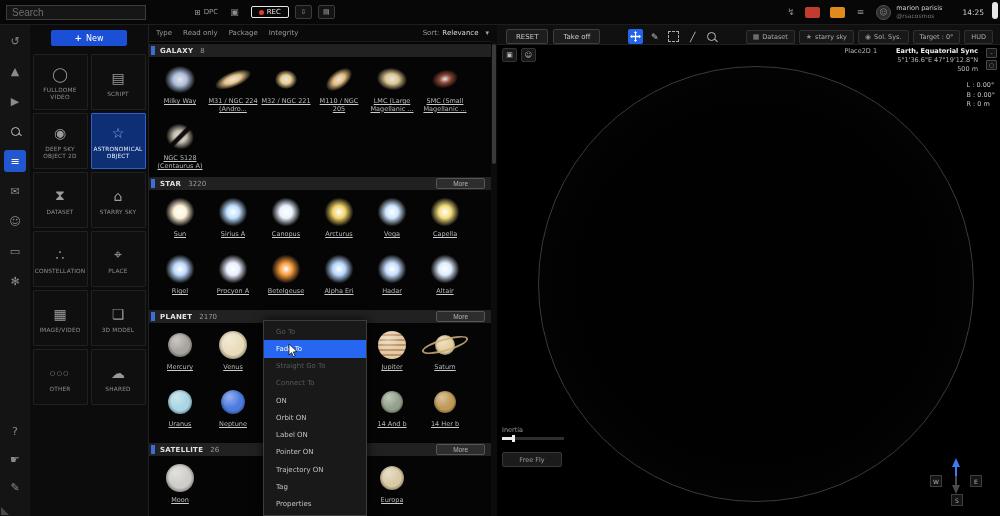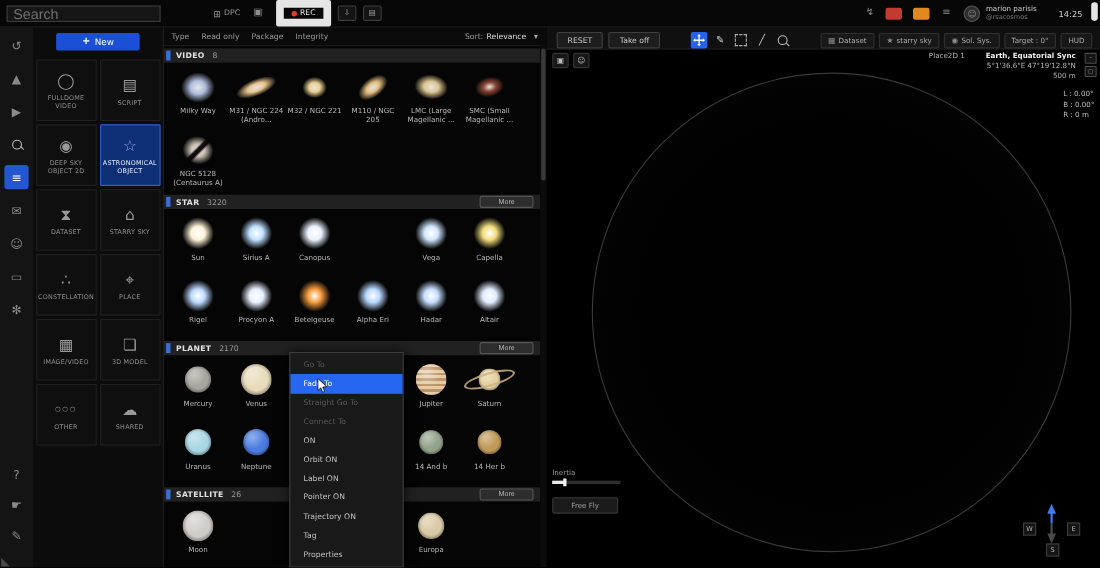--- a/index.html
+++ b/index.html
@@ -1,23 +1,23 @@
 <!DOCTYPE html>
 <html><head>
 <meta charset="utf-8">
 <style>
   html,body{margin:0;padding:0;}
   body{width:1000px;height:516px;background:#000;font-family:"DejaVu Sans","Liberation Sans",sans-serif;color:#ccc;position:relative;overflow:hidden;}
   
   .topbar{position:absolute;left:0;top:0;width:1000px;height:24px;background:#070707;border-bottom:1px solid #1d1d1d;display:flex;align-items:center;font-size:7px;color:#9a9a9a;z-index:20;}
-  .search{width:128px;height:13px;background:#161616;border:1px solid #3c3c3c;color:#bbb;font-size:13px;padding:0 5px;margin-left:6px;outline:none;}
+  .search{width:128px;height:13px;background:#161616;border:1px solid #3c3c3c;color:#bbb;font-size:10px;padding:0 5px;margin-left:6px;outline:none;}
   .search::placeholder{color:#6f6f6f;}
   .tb-group{display:flex;align-items:center;gap:3px;margin-left:48px;}
   .tb-ic{font-size:9px;color:#8f8f8f;margin-left:12px;}
-  .rec-chip{display:flex;align-items:center;gap:3px;border:7px solid #e5e5e5;border-radius:2px;padding:1px 7px;margin-left:12px;color:#e6e6e6;font-size:7px;}
+  .rec-chip{display:flex;align-items:center;gap:3px;border:1px solid #e5e5e5;border-radius:2px;padding:1px 7px;margin-left:12px;color:#e6e6e6;font-size:7px;}
   .rec-dot{width:5px;height:5px;border-radius:50%;background:#e23b2e;}
   .tchip{width:15px;height:12px;border:1px solid #3c3c3c;background:#141414;border-radius:2px;display:flex;align-items:center;justify-content:center;font-size:7px;color:#9a9a9a;margin-left:6px;}
   .tb-spacer{flex:1;}
   .sq{width:15px;height:11px;border-radius:2px;display:inline-block;margin-left:10px;}
   .red{background:#c23b2e;}
   .orange{background:#e08a1e;}
   .avatar{width:13px;height:13px;border-radius:50%;background:#2d2d2d;border:1px solid #555;display:flex;align-items:center;justify-content:center;font-size:8px;color:#888;margin-left:12px;}
   .userblock{margin-left:5px;}
   .uname{font-size:6.5px;color:#cfcfcf;line-height:7.5px;}
   .uorg{font-size:6px;color:#777;line-height:7px;}
@@ -46,21 +46,21 @@
   .filterbar{height:17px;display:flex;align-items:center;gap:11px;padding:0 8px;font-size:7px;color:#9a9a9a;background:#0a0a0a;border-bottom:1px solid #1b1b1b;}
   .sortwrap{margin-left:auto;display:flex;align-items:center;gap:3px;}
   .sort-value{color:#ddd;}
   .sort-caret{color:#aaa;font-size:7px;margin-left:4px;}
   .sections{position:absolute;left:0;right:6px;top:17px;bottom:0;overflow:hidden;}
   .sec-header{height:13px;margin-top:3px;background:#212121;display:flex;align-items:center;font-size:7px;}
   .sec-accent{width:4px;height:9px;background:#3a6fd6;margin:0 5px 0 3px;}
   .sec-title{color:#e2e2e2;font-weight:bold;letter-spacing:.3px;}
   .sec-count{color:#9a9a9a;margin-left:7px;}
   .more-btn{margin-left:auto;margin-right:6px;font-size:6.5px;color:#b5b5b5;background:#2d2d2d;border:1px solid #565656;border-radius:2px;padding:1px 16px;line-height:7px;}
-  .item-grid{display:grid;grid-template-columns:repeat(6,53px);grid-auto-rows:57px;padding:3px 4px 0 6px;}
+  .item-grid{display:grid;grid-template-columns:repeat(6,53px);grid-auto-rows:57px;padding:3px 4px 0 6px;text-decoration:underline;}
   .cell{width:52px;display:flex;flex-direction:column;align-items:center;}
   .thumbwrap{height:38px;display:flex;align-items:center;justify-content:center;position:relative;}
   .cell-label{font-size:6.5px;line-height:7.5px;color:#b8b8b8;text-align:center;max-height:16px;overflow:hidden;}
   .ringed::after{content:"";position:absolute;left:50%;top:50%;width:44px;height:9px;transform:translate(-50%,-50%) rotate(-16deg);border:2px solid rgba(203,178,126,.85);border-radius:50%;}
   .mscroll{position:absolute;right:0;top:17px;bottom:0;width:6px;background:#0c0c0c;}
   .mthumb{position:absolute;left:1px;right:1px;top:3px;height:120px;background:#3a3a3a;border-radius:2px;}
   
   .ctxmenu{position:absolute;left:263px;top:320px;bottom:0;width:102px;background:#191919;border:1px solid #3c3c3c;box-shadow:0 0 10px rgba(0,0,0,.8);display:flex;flex-direction:column;padding:2px 0;z-index:40;}
   .menu-item{flex:1;display:flex;align-items:center;padding-left:12px;font-size:7px;color:#c2c2c2;}
   .menu-item.disabled{color:#595959;}
@@ -220,21 +220,21 @@
     <div class="sortwrap">
       <span>Sort:</span>
       <span class="sort-value">Relevance</span>
       <span class="sort-caret">▾</span>
     </div>
   </div>
   <div class="sections">
       <section class="lib-section">
         <div class="sec-header">
           <span class="sec-accent"></span>
-          <span class="sec-title">VIDEO</span>
+          <span class="sec-title">GALAXY</span>
           <span class="sec-count">8</span>
         </div>
         <div class="item-grid">
           <div class="cell" style="grid-column-start: 1;">
             <div class="thumbwrap">
               <div style="width: 30px; height: 27px; transform: rotate(0deg); border-radius: 50%; background: radial-gradient(rgba(255, 255, 255, 0.9) 0%, rgb(174, 190, 221) 32%, rgba(0, 0, 0, 0) 72%);"></div>
             </div>
             <div class="cell-label">Milky Way</div>
           </div>
           <div class="cell" style="grid-column-start: 2;">
@@ -293,20 +293,26 @@
             <div class="thumbwrap">
               <div style="width: 34px; height: 34px; background: radial-gradient(circle, rgb(255, 255, 255) 0%, rgb(191, 224, 255) 26%, rgba(0, 0, 0, 0) 60%);"></div>
             </div>
             <div class="cell-label">Sirius A</div>
           </div>
           <div class="cell" style="grid-column-start: 3;">
             <div class="thumbwrap">
               <div style="width: 34px; height: 34px; background: radial-gradient(circle, rgb(255, 255, 255) 0%, rgb(234, 242, 255) 26%, rgba(0, 0, 0, 0) 60%);"></div>
             </div>
             <div class="cell-label">Canopus</div>
+          </div>
+          <div class="cell" style="grid-column-start: 4;">
+            <div class="thumbwrap">
+              <div style="width: 34px; height: 34px; background: radial-gradient(circle, rgb(255, 255, 255) 0%, rgb(242, 212, 104) 26%, rgba(0, 0, 0, 0) 60%);"></div>
+            </div>
+            <div class="cell-label">Arcturus</div>
           </div>
           <div class="cell" style="grid-column-start: 5;">
             <div class="thumbwrap">
               <div style="width: 34px; height: 34px; background: radial-gradient(circle, rgb(255, 255, 255) 0%, rgb(207, 230, 255) 26%, rgba(0, 0, 0, 0) 60%);"></div>
             </div>
             <div class="cell-label">Vega</div>
           </div>
           <div class="cell" style="grid-column-start: 6;">
             <div class="thumbwrap">
               <div style="width: 34px; height: 34px; background: radial-gradient(circle, rgb(255, 255, 255) 0%, rgb(242, 221, 125) 26%, rgba(0, 0, 0, 0) 60%);"></div>

